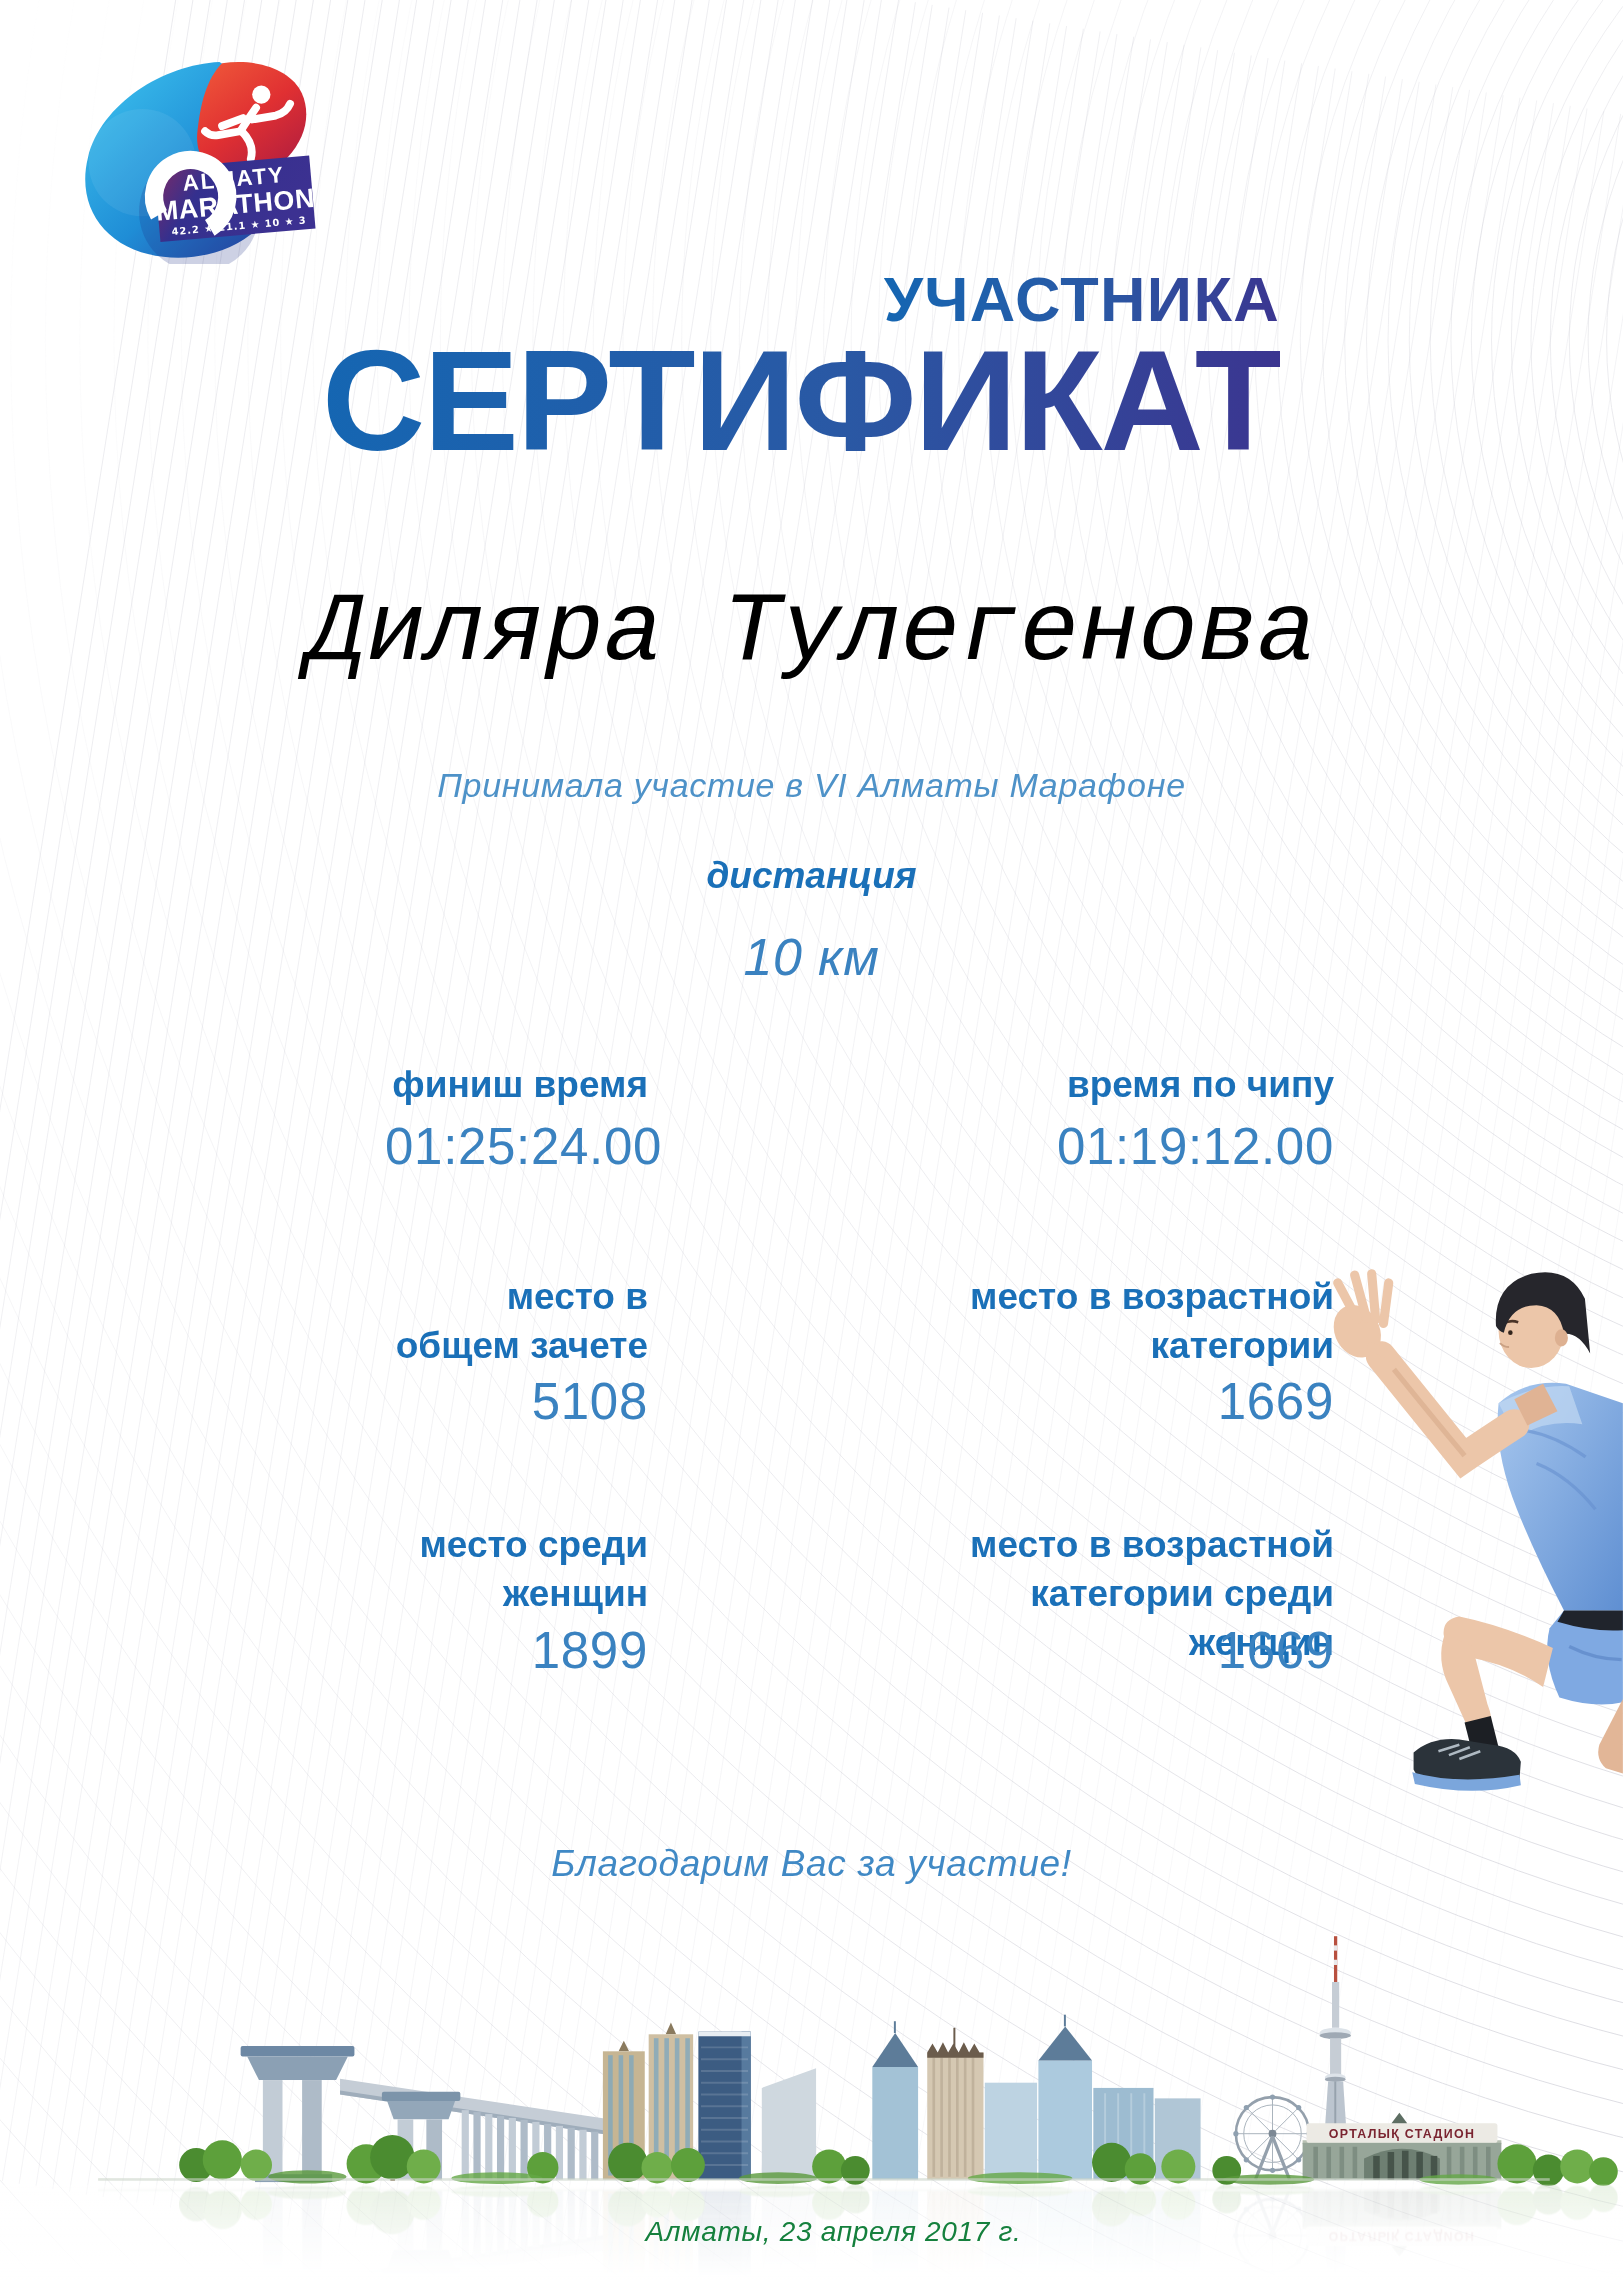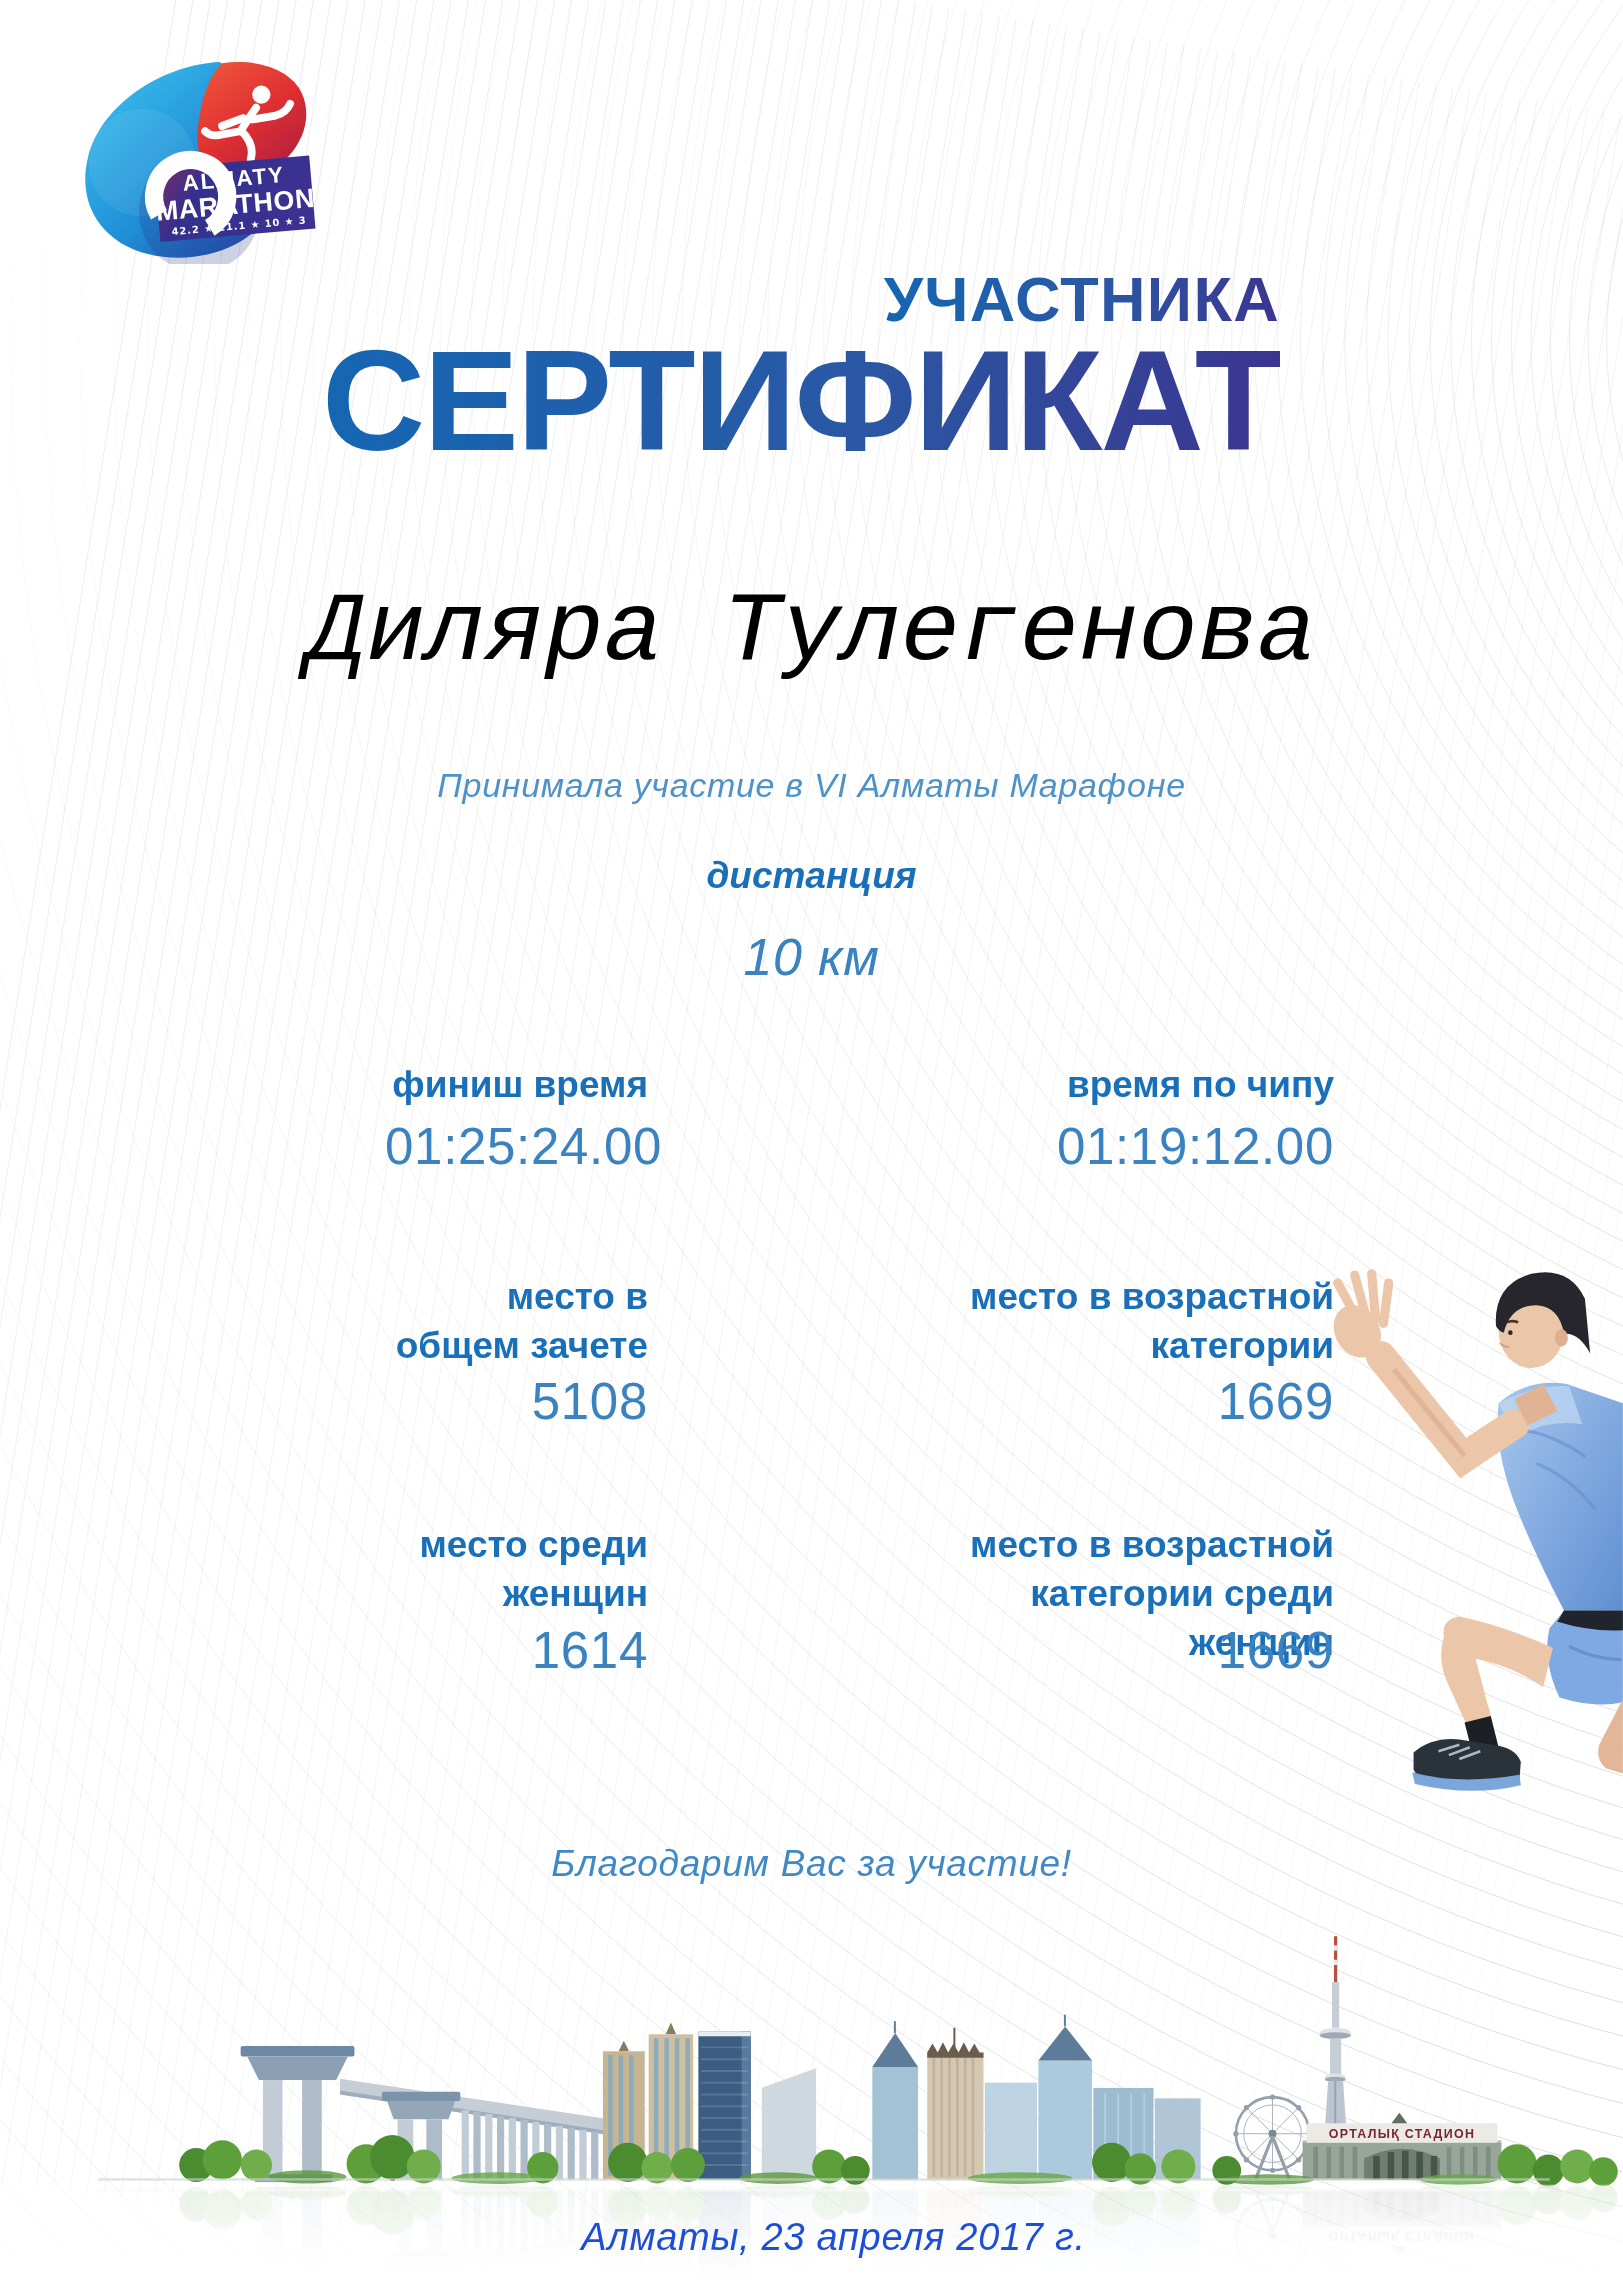--- a/index.html
+++ b/index.html
@@ -42,21 +42,21 @@
   .r2c1l{left:373px;  top:1273px; width:275px;}
   .r2c1v{left:373px;  top:1372px; width:275px;}
   .r2c2l{left:876px; top:1273px; width:458px;}
   .r2c2v{left:876px; top:1372px; width:458px;}
   .r3c1l{left:373px;  top:1521px; width:275px;}
   .r3c1v{left:373px;  top:1621px; width:275px;}
   .r3c2l{left:876px; top:1521px; width:458px;}
   .r3c2v{left:876px; top:1621px; width:458px;}
 
   .thanks-text{top:1843px; font-size:37px; font-weight:300; letter-spacing:0.7px; color:#4089c5; z-index:3;}
-  .date-text{top:2216px; font-size:38px; color:#1d4ed8; letter-spacing:0.7px; z-index:5;padding-left:44px;}
+  .date-text{top:2216px; font-size:28px; color:#15803d; letter-spacing:0.7px; z-index:5;padding-left:44px;}
 
   .logo-svg{position:absolute; left:65px; top:58px; width:252px; height:206px; z-index:4;}
   .skyline-svg{position:absolute; left:0; top:1923px; width:1623px; height:373px; z-index:2;}
   .runner-svg{position:absolute; left:1229px; top:1228px; width:394px; height:569px; z-index:2;}
 </style>
 </head>
 <body>
 
 <div class="page">
 
@@ -415,21 +415,21 @@
 
   <div class="cell lbl r1c1l">финиш время</div>
   <div class="cell val r1c1v">01:25:24.00</div>
   <div class="cell lbl r1c2l">время по чипу</div>
   <div class="cell val r1c2v">01:19:12.00</div>
   <div class="cell lbl r2c1l">место в общем зачете</div>
   <div class="cell val r2c1v">5108</div>
   <div class="cell lbl r2c2l">место в возрастной категории</div>
   <div class="cell val r2c2v">1669</div>
   <div class="cell lbl r3c1l">место среди женщин</div>
-  <div class="cell val r3c1v">1614</div>
+  <div class="cell val r3c1v">1899</div>
   <div class="cell lbl r3c2l">место в возрастной категории среди женщин</div>
   <div class="cell val r3c2v">1669</div>
 
   <div class="center-line thanks-text">Благодарим Вас за участие!</div>
   <div class="center-line date-text">Алматы, 23 апреля 2017 г.</div>
 
   <svg class="runner-svg" viewBox="0 0 602 870" xmlns="http://www.w3.org/2000/svg">
     <defs>
       <linearGradient id="shirtG" x1="0" y1="0" x2="1" y2="1">
         <stop offset="0" stop-color="#a7c7ee"></stop>

